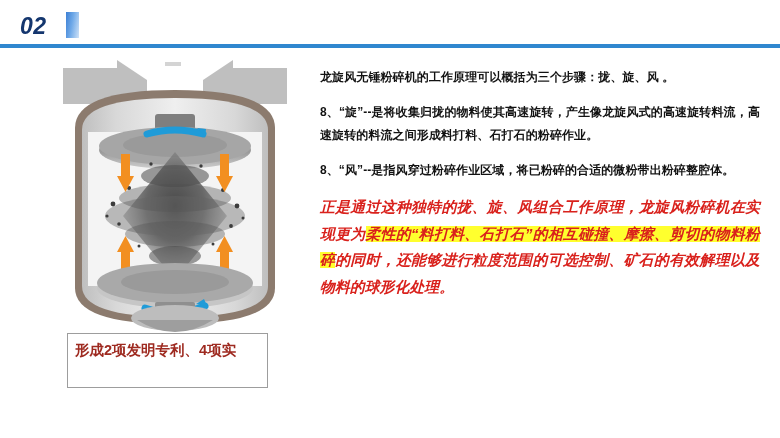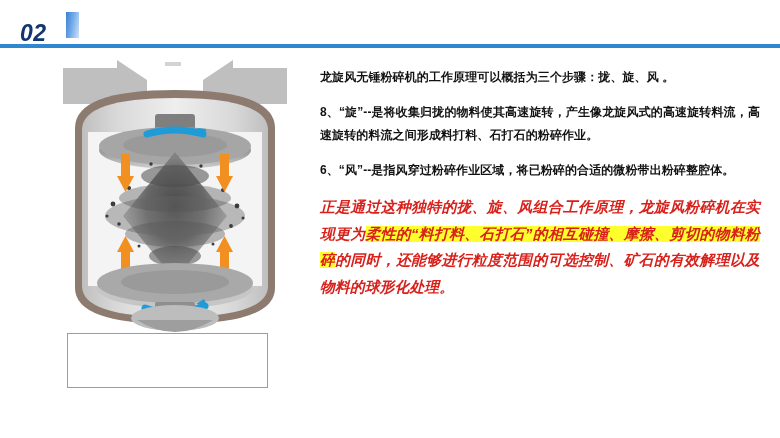--- a/index.html
+++ b/index.html
@@ -7,21 +7,21 @@
     width:780px;height:438px;
     background:#ffffff;
     font-family:"Liberation Sans","DejaVu Sans",sans-serif;
     overflow:hidden;position:relative;
   }
   .slide{position:relative;width:780px;height:438px;background:#fff;}
 
   
   .header{position:absolute;left:0;top:0;width:780px;height:52px;}
   .hdr-num{
-    position:absolute;left:20px;top:20px;
+    position:absolute;left:20px;top:13px;
     font-size:23px;font-weight:bold;font-style:italic;
     color:#14366e;letter-spacing:0.5px;line-height:26px;
   }
   .hdr-bar{
     position:absolute;left:66px;top:12px;width:13px;height:26px;
     background:linear-gradient(100deg,#3c7fd4 0%,#6fa9e8 45%,#cfe2f7 100%);
   }
   .hdr-title{
     position:absolute;left:93px;top:11px;
     font-size:25px;font-weight:bold;font-style:italic;
@@ -174,22 +174,23 @@
       </g>
 
       <g>
         <ellipse cx="120" cy="262" rx="44" ry="13" fill="#bdbdbd"></ellipse>
         <path d="M82 264 Q120 288 158 264 Z" fill="#9e9e9e"></path>
       </g>
     </svg>
   </div>
 
   <div class="caption-box">
+    <div class="cap-line">形成2项发明专利、4项实</div>
   </div>
 
   <div class="textcol">
     <p class="para">龙旋风无锤粉碎机的工作原理可以概括为三个步骤：拢、旋、风 。</p>
     <p class="para">8、“旋”--是将收集归拢的物料使其高速旋转，产生像龙旋风式的高速旋转料流，高速旋转的料流之间形成料打料、石打石的粉碎作业。</p>
-    <p class="para">6、“风”--是指风穿过粉碎作业区域，将已粉碎的合适的微粉带出粉碎整腔体。</p>
+    <p class="para">8、“风”--是指风穿过粉碎作业区域，将已粉碎的合适的微粉带出粉碎整腔体。</p>
     <p class="para-red"><span>正是通过这种独特的拢、旋、风组合工作原理，龙旋风粉碎机在实现更为</span><span class="hl">柔性的“料打料、石打石”的相互碰撞、摩擦、剪切的物料粉碎</span><span>的同时，还能够进行粒度范围的可选控制、矿石的有效解理以及物料的球形化处理。</span></p>
   </div>
 
 </div>
 
 </body></html>

